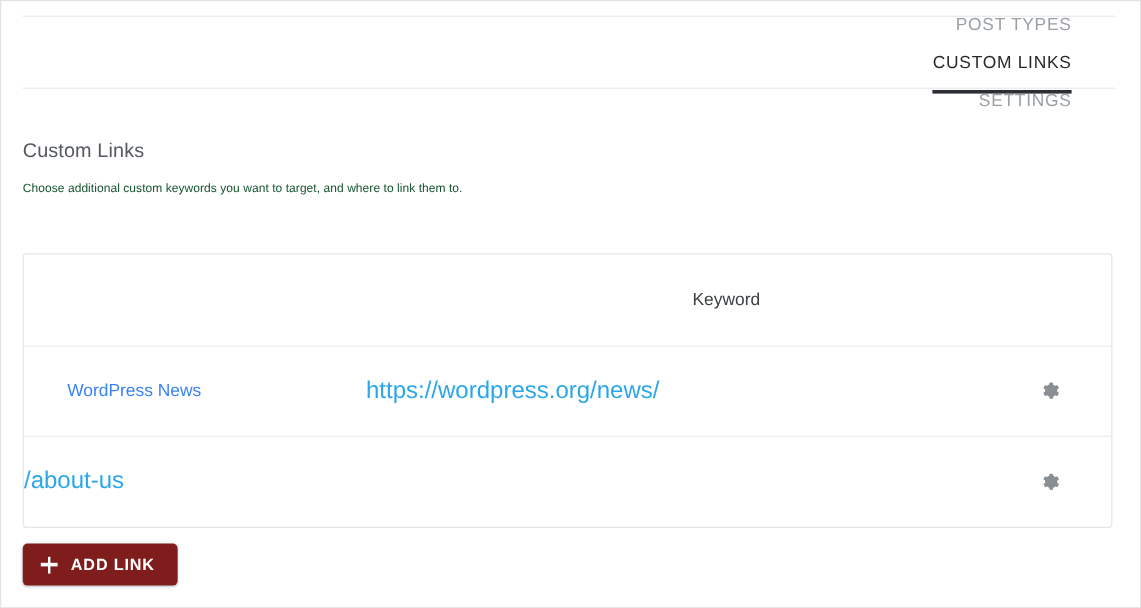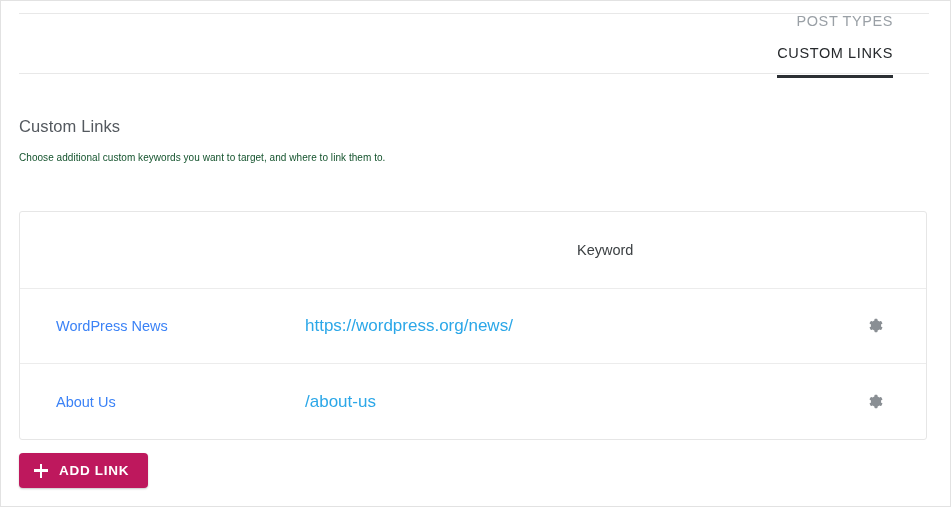--- a/index.html
+++ b/index.html
@@ -129,21 +129,21 @@
   }
   .header-row .cell-keyword,
   .header-row .cell-url {
     color: #3c4043;
     font-weight: 500;
     font-size: 14.5px;
   }
   .url-link {
     color: #2ba7e8;
     text-decoration: none;
-    font-size: 17px;
+    font-size: 20px;
   }
 
   .gear-icon {
     display: inline-flex;
     width: 16px;
     height: 16px;
     cursor: pointer;
     color: #8a8f94;
   }
   .gear-icon svg { display: block; }
@@ -151,21 +151,21 @@
   
   .add-btn {
     position: absolute;
     left: 18px;
     top: 452px;
     height: 35px;
     padding: 0 19px 0 15px;
     display: inline-flex;
     align-items: center;
     gap: 11px;
-    background: #be185d;
+    background: #7f1d1d;
     color: #ffffff;
     border: none;
     border-radius: 4px;
     font-family: "Liberation Sans", sans-serif;
     font-size: 13.5px;
     font-weight: 700;
     letter-spacing: 0.7px;
     cursor: pointer;
     box-shadow: 0 1px 2px rgba(0,0,0,0.22);
   }
@@ -196,20 +196,23 @@
 <div id="page">
 
   <div class="tabs-wrap">
     <div class="tabs">
       <div class="tab">
         <span>POST TYPES</span>
       </div>
       <div class="tab active">
         <span>CUSTOM LINKS</span>
       </div>
+      <div class="tab">
+        <span>SETTINGS</span>
+      </div>
     </div>
   </div>
 
   <div class="section-title">Custom Links</div>
   <div class="section-desc">Choose additional custom keywords you want to target, and where to link them to.</div>
 
   <div class="card">
 
     <div class="row header-row">
       <div class="cell-keyword">Keyword</div>
@@ -225,21 +228,20 @@
         <span class="gear-icon">
           <svg viewBox="0 0 16 16" width="16" height="16" fill="currentColor" aria-hidden="true">
             <path d="M8 5.1A2.9 2.9 0 1 0 8 10.9 2.9 2.9 0 0 0 8 5.1zm0 4.4A1.5 1.5 0 1 1 8 6.5a1.5 1.5 0 0 1 0 3z"></path>
             <path d="M14.2 9.2l-1.2-.7c.06-.33.1-.66.1-1s-.04-.67-.1-1l1.2-.7a.5.5 0 0 0 .2-.64l-1.1-1.9a.5.5 0 0 0-.62-.22l-1.3.5a5.4 5.4 0 0 0-1.74-1l-.2-1.38A.5.5 0 0 0 8.95.7h-1.9a.5.5 0 0 0-.5.42l-.2 1.38a5.4 5.4 0 0 0-1.74 1l-1.3-.5a.5.5 0 0 0-.62.22L1.6 5.12a.5.5 0 0 0 .2.64l1.2.7c-.06.33-.1.66-.1 1s.04.67.1 1l-1.2.7a.5.5 0 0 0-.2.64l1.1 1.9a.5.5 0 0 0 .62.22l1.3-.5c.5.43 1.1.77 1.74 1l.2 1.38a.5.5 0 0 0 .5.42h1.9a.5.5 0 0 0 .5-.42l.2-1.38a5.4 5.4 0 0 0 1.74-1l1.3.5a.5.5 0 0 0 .62-.22l1.1-1.9a.5.5 0 0 0-.2-.64z"></path>
           </svg>
         </span>
       </div>
     </div>
 
     <div class="row">
-      <div class="cell-keyword">About Us</div>
       <div class="cell-url">
         <a class="url-link" href="#">/about-us</a>
       </div>
       <div class="cell-actions">
         <span class="gear-icon">
           <svg viewBox="0 0 16 16" width="16" height="16" fill="currentColor" aria-hidden="true">
             <path d="M8 5.1A2.9 2.9 0 1 0 8 10.9 2.9 2.9 0 0 0 8 5.1zm0 4.4A1.5 1.5 0 1 1 8 6.5a1.5 1.5 0 0 1 0 3z"></path>
             <path d="M14.2 9.2l-1.2-.7c.06-.33.1-.66.1-1s-.04-.67-.1-1l1.2-.7a.5.5 0 0 0 .2-.64l-1.1-1.9a.5.5 0 0 0-.62-.22l-1.3.5a5.4 5.4 0 0 0-1.74-1l-.2-1.38A.5.5 0 0 0 8.95.7h-1.9a.5.5 0 0 0-.5.42l-.2 1.38a5.4 5.4 0 0 0-1.74 1l-1.3-.5a.5.5 0 0 0-.62.22L1.6 5.12a.5.5 0 0 0 .2.64l1.2.7c-.06.33-.1.66-.1 1s.04.67.1 1l-1.2.7a.5.5 0 0 0-.2.64l1.1 1.9a.5.5 0 0 0 .62.22l1.3-.5c.5.43 1.1.77 1.74 1l.2 1.38a.5.5 0 0 0 .5.42h1.9a.5.5 0 0 0 .5-.42l.2-1.38a5.4 5.4 0 0 0 1.74-1l1.3.5a.5.5 0 0 0 .62-.22l1.1-1.9a.5.5 0 0 0-.2-.64z"></path>
           </svg>
         </span>

